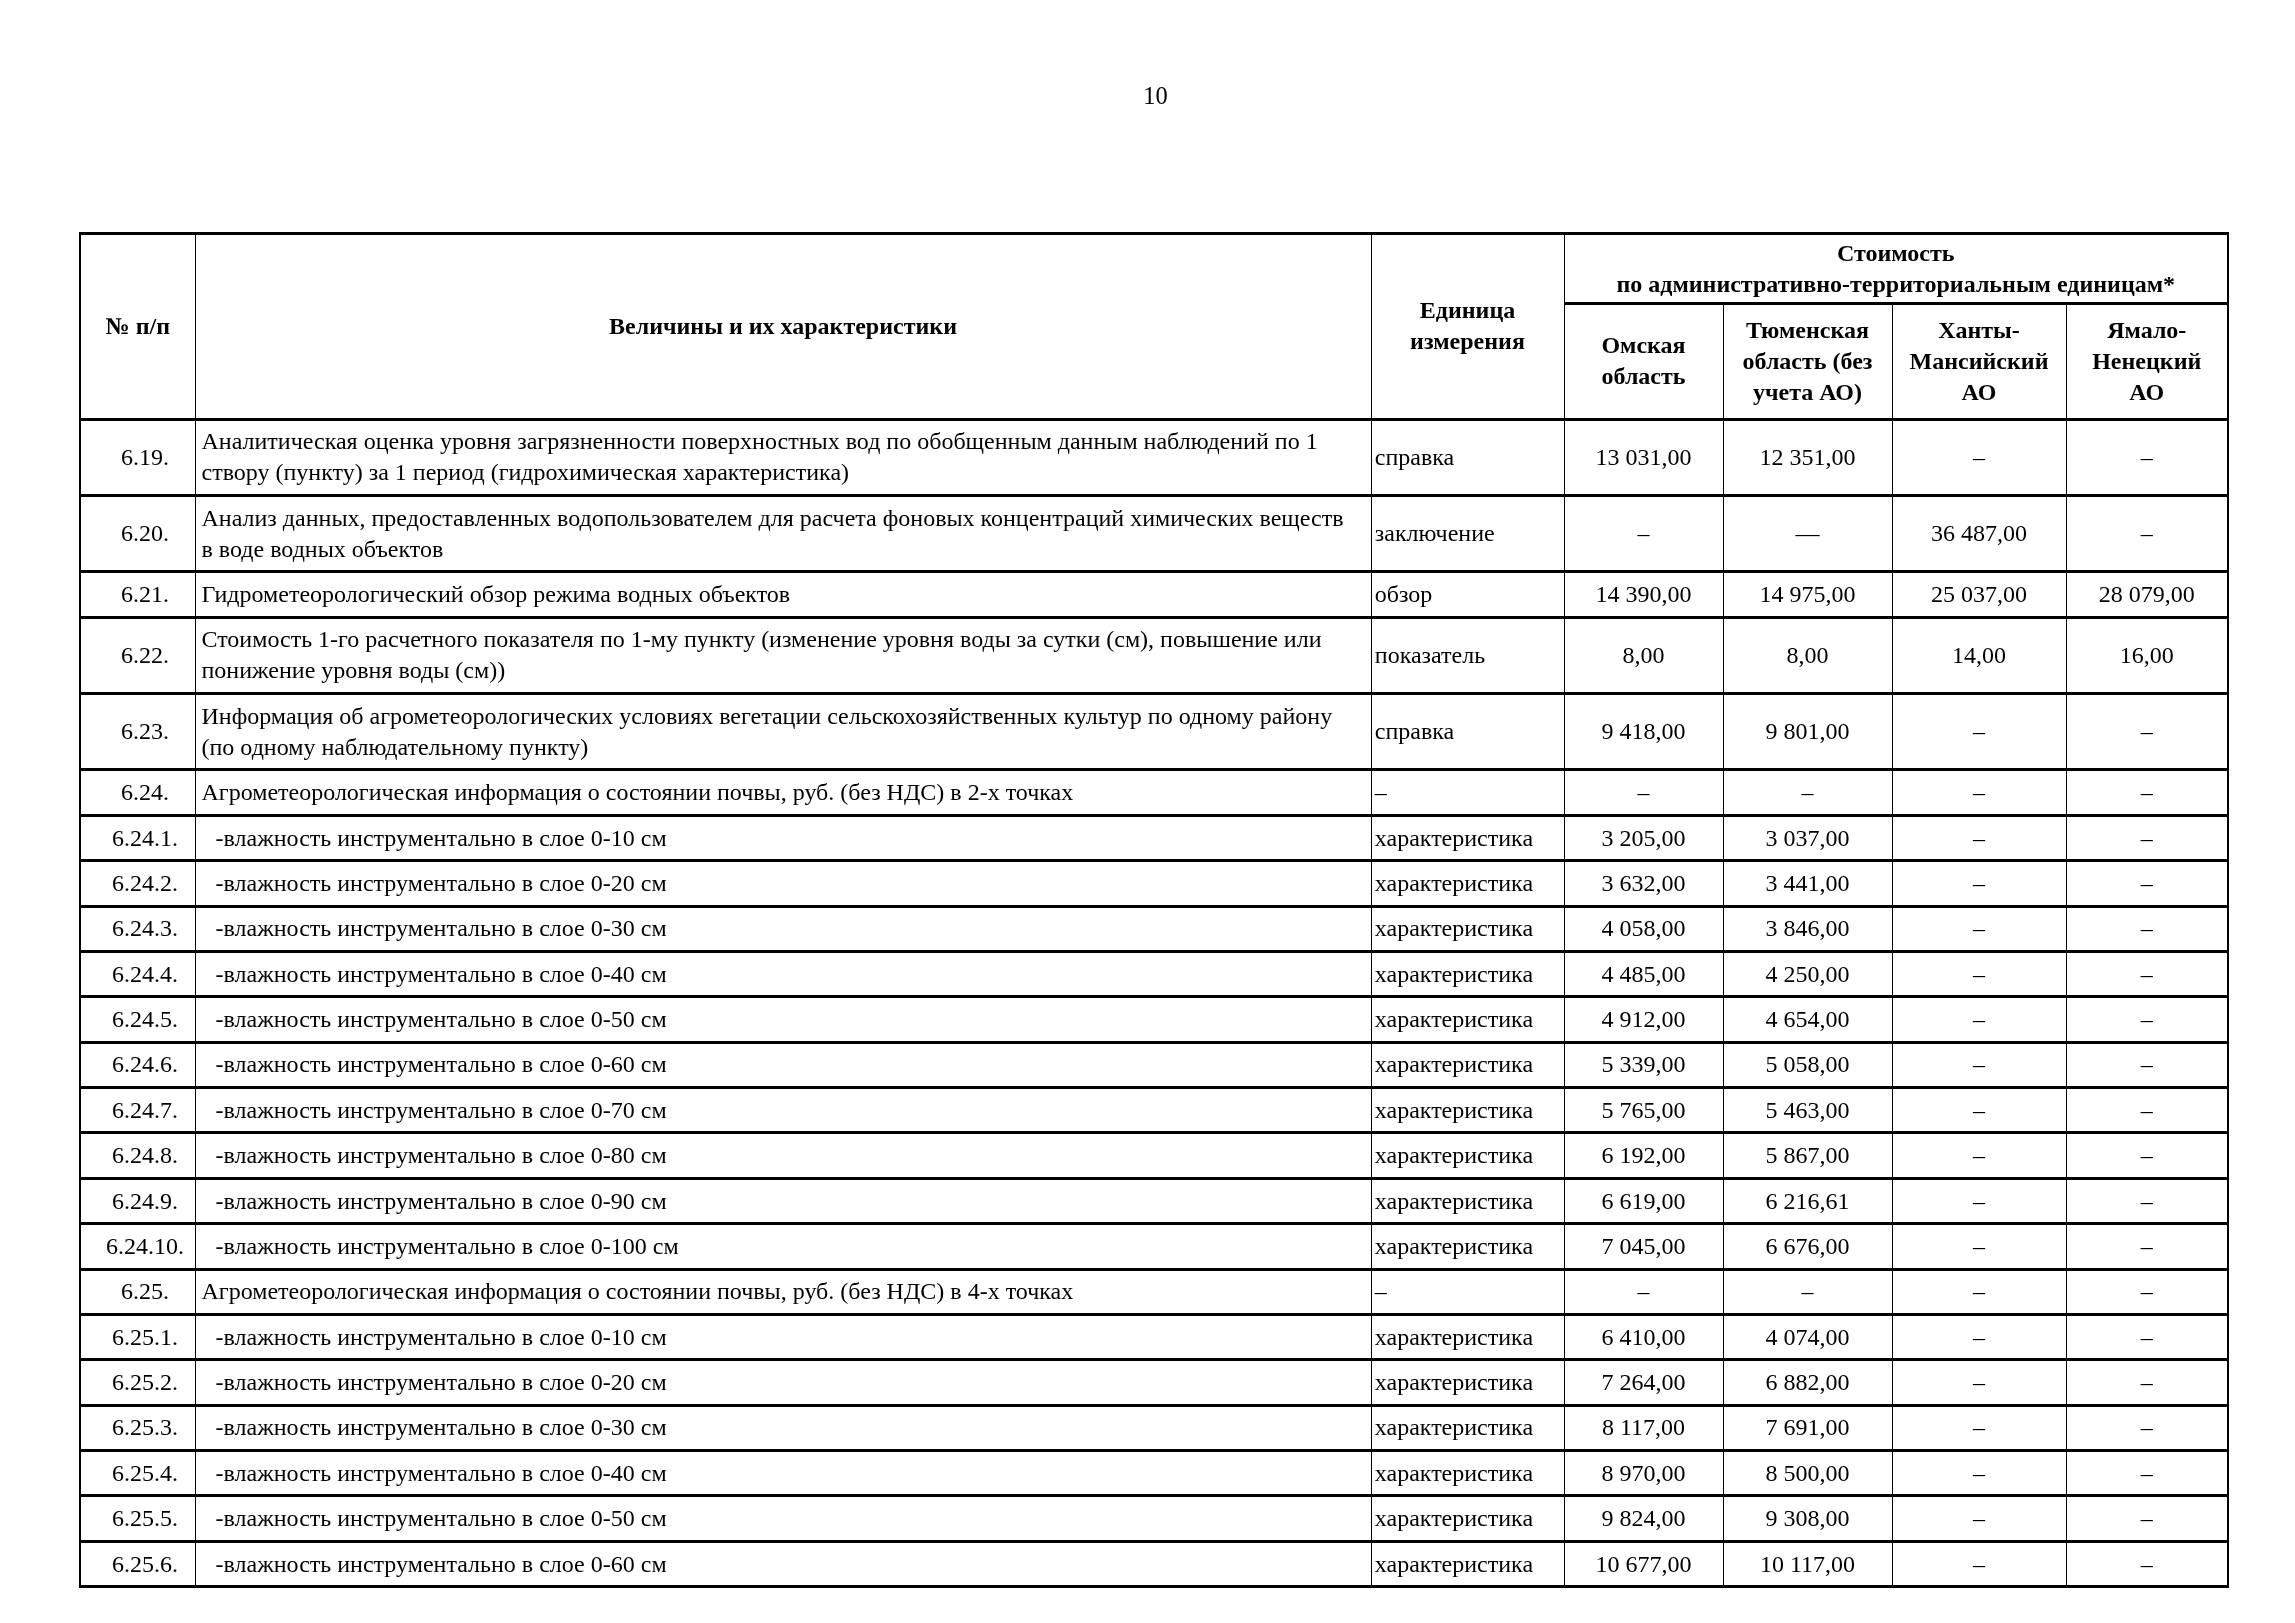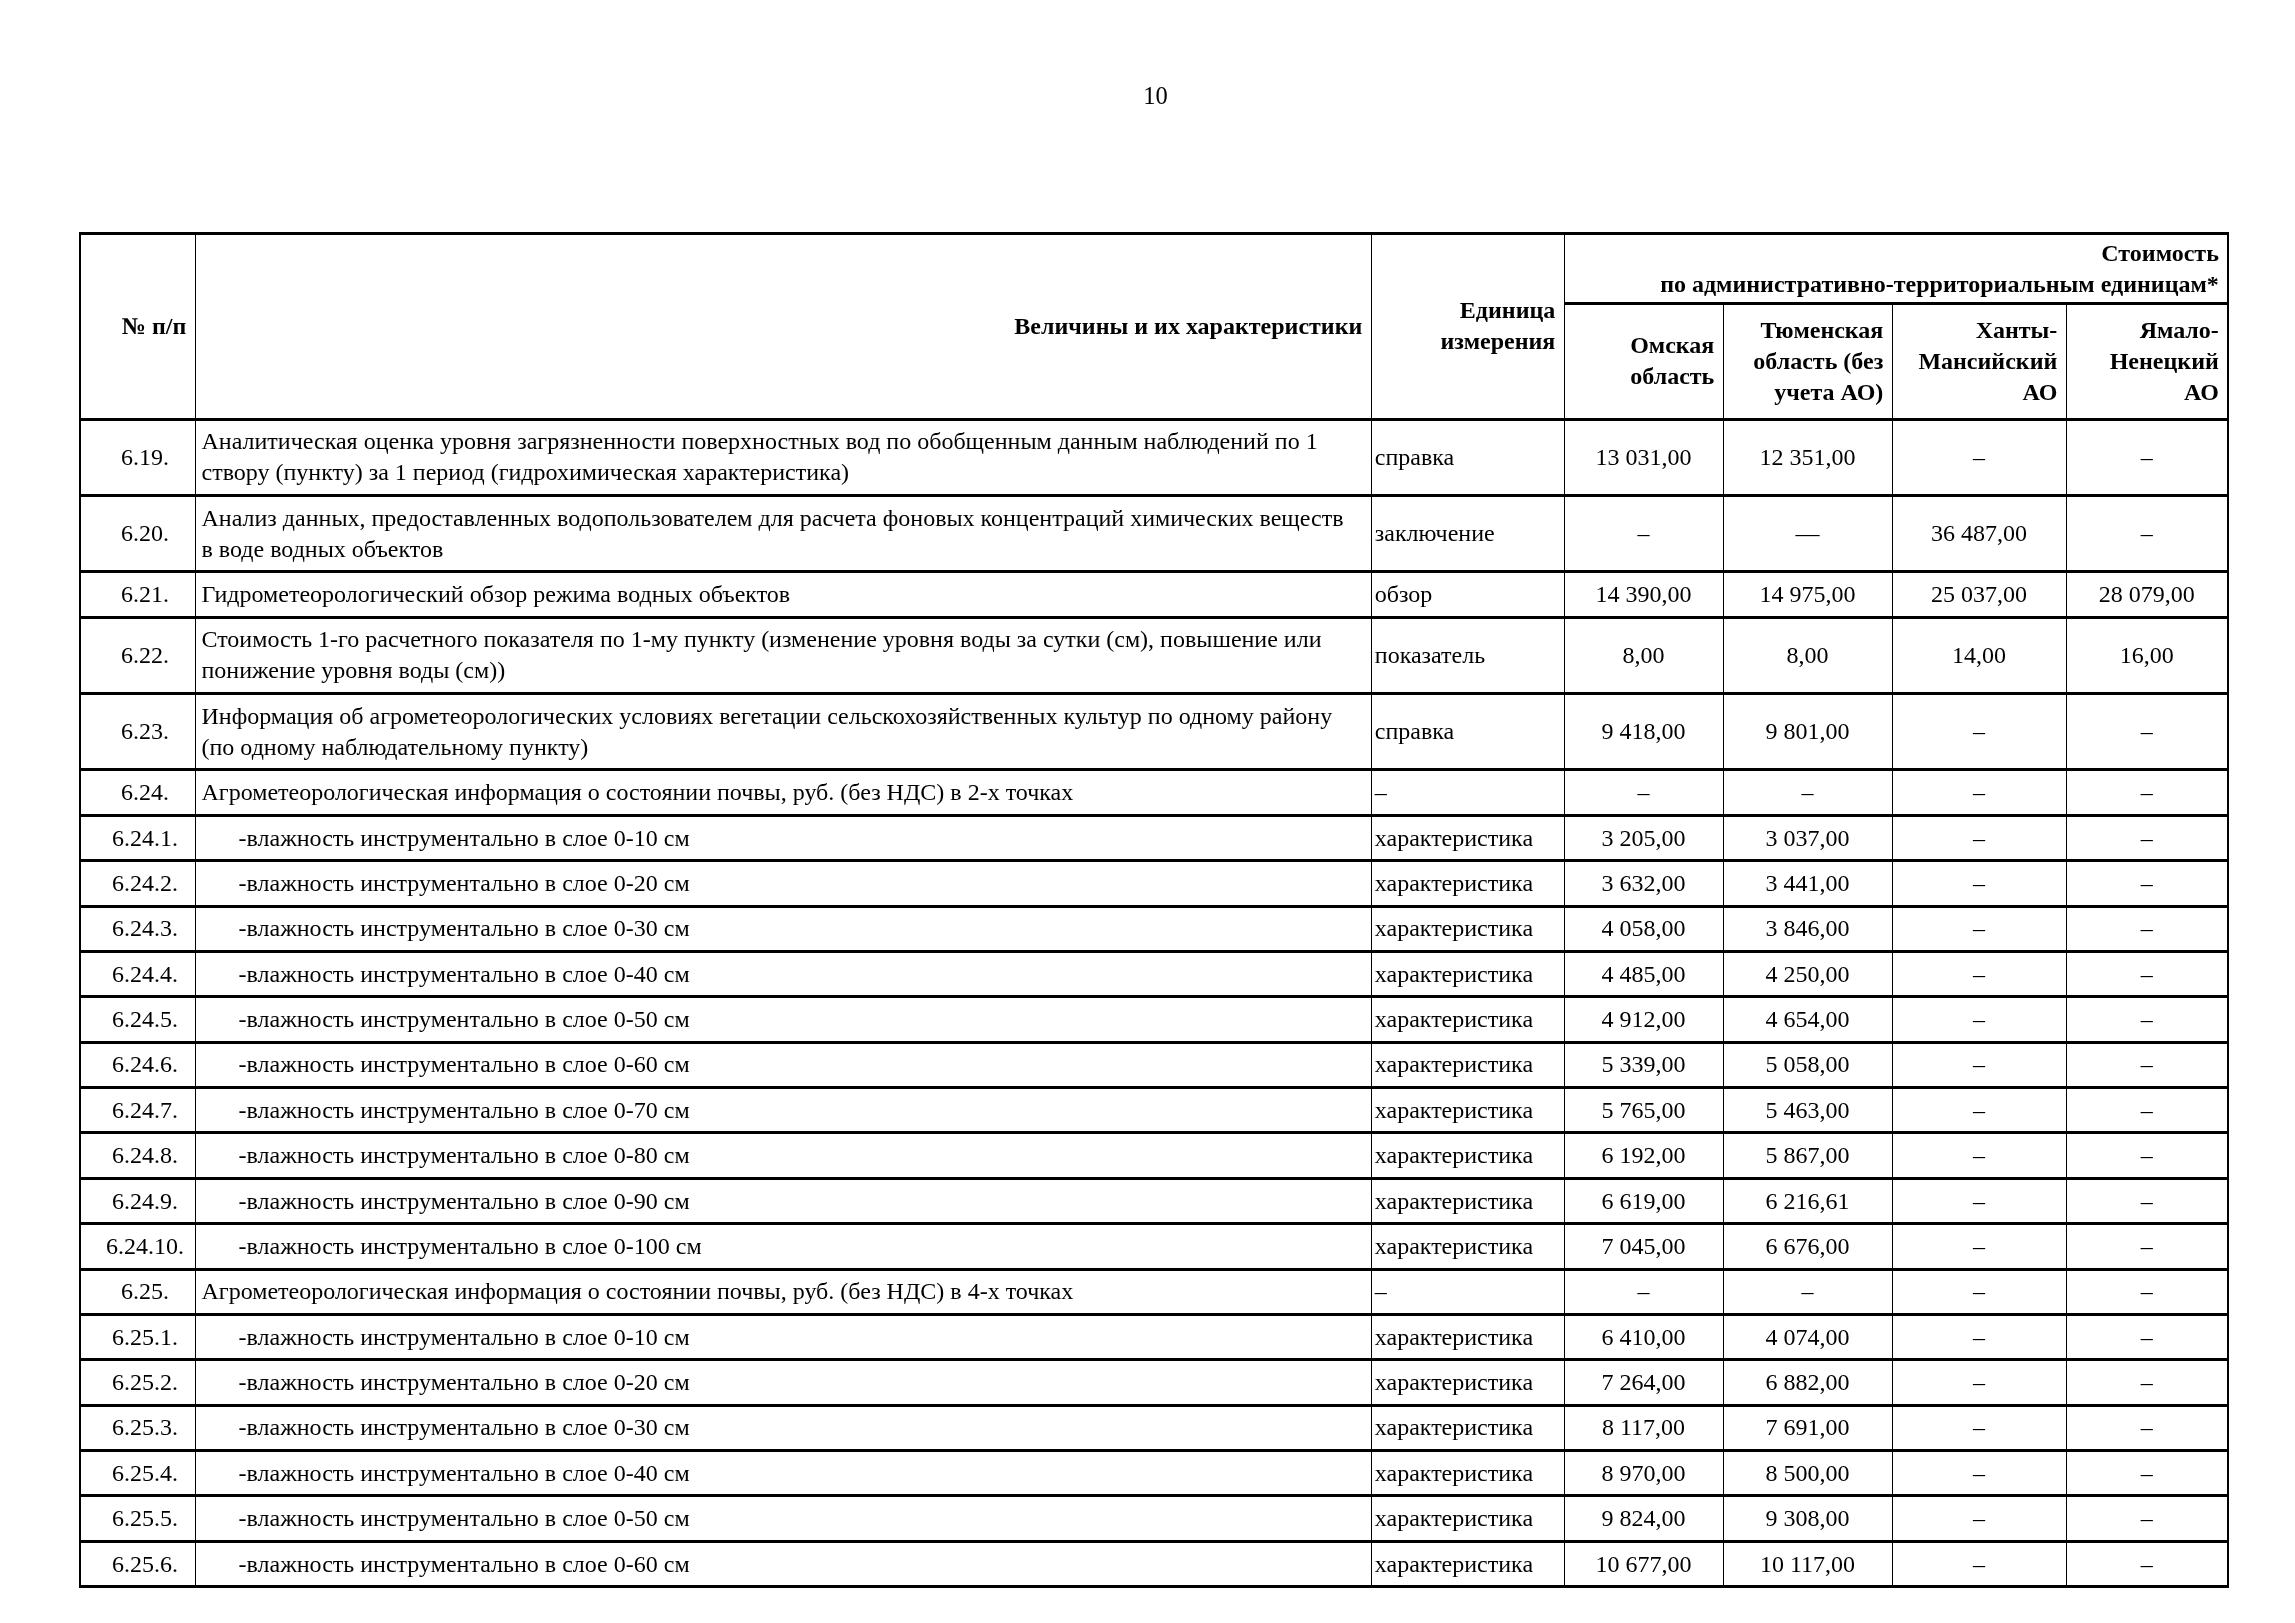--- a/index.html
+++ b/index.html
@@ -38,34 +38,34 @@
     border-left: 1.6px solid #000;
     border-right: 1.6px solid #000;
     border-top: 3.3px solid #000;
     border-bottom: 3.3px solid #000;
     vertical-align: middle;
     line-height: 31px;
     overflow: hidden;
   }
   .price-table th {
     font-weight: bold;
-    text-align: right;
+    text-align: center;
     padding: 4.9px 8.2px;
   }
   .price-table th.cost-group {
     padding: 2.5px 8.2px;
   }
   .price-table th.region-cell {
     padding: 9.8px 8.2px;
   }
   .price-table th .hline { display: block; }
   .price-table td { padding: 5.7px 3.3px; }
   td.num-cell { text-align: center; padding-left: 18px; }
   td.desc-cell { text-align: left; padding-left: 6px; padding-right: 9.8px; }
-  td.desc-cell.indent { padding-left: 43px; }
+  td.desc-cell.indent { padding-left: 20px; }
   td.unit-cell { text-align: left; }
   td.val-cell { text-align: center; }
 </style>
 </head>
 <body>
 
 <div class="page-number">10</div>
 
 <table class="price-table">
   <colgroup>

